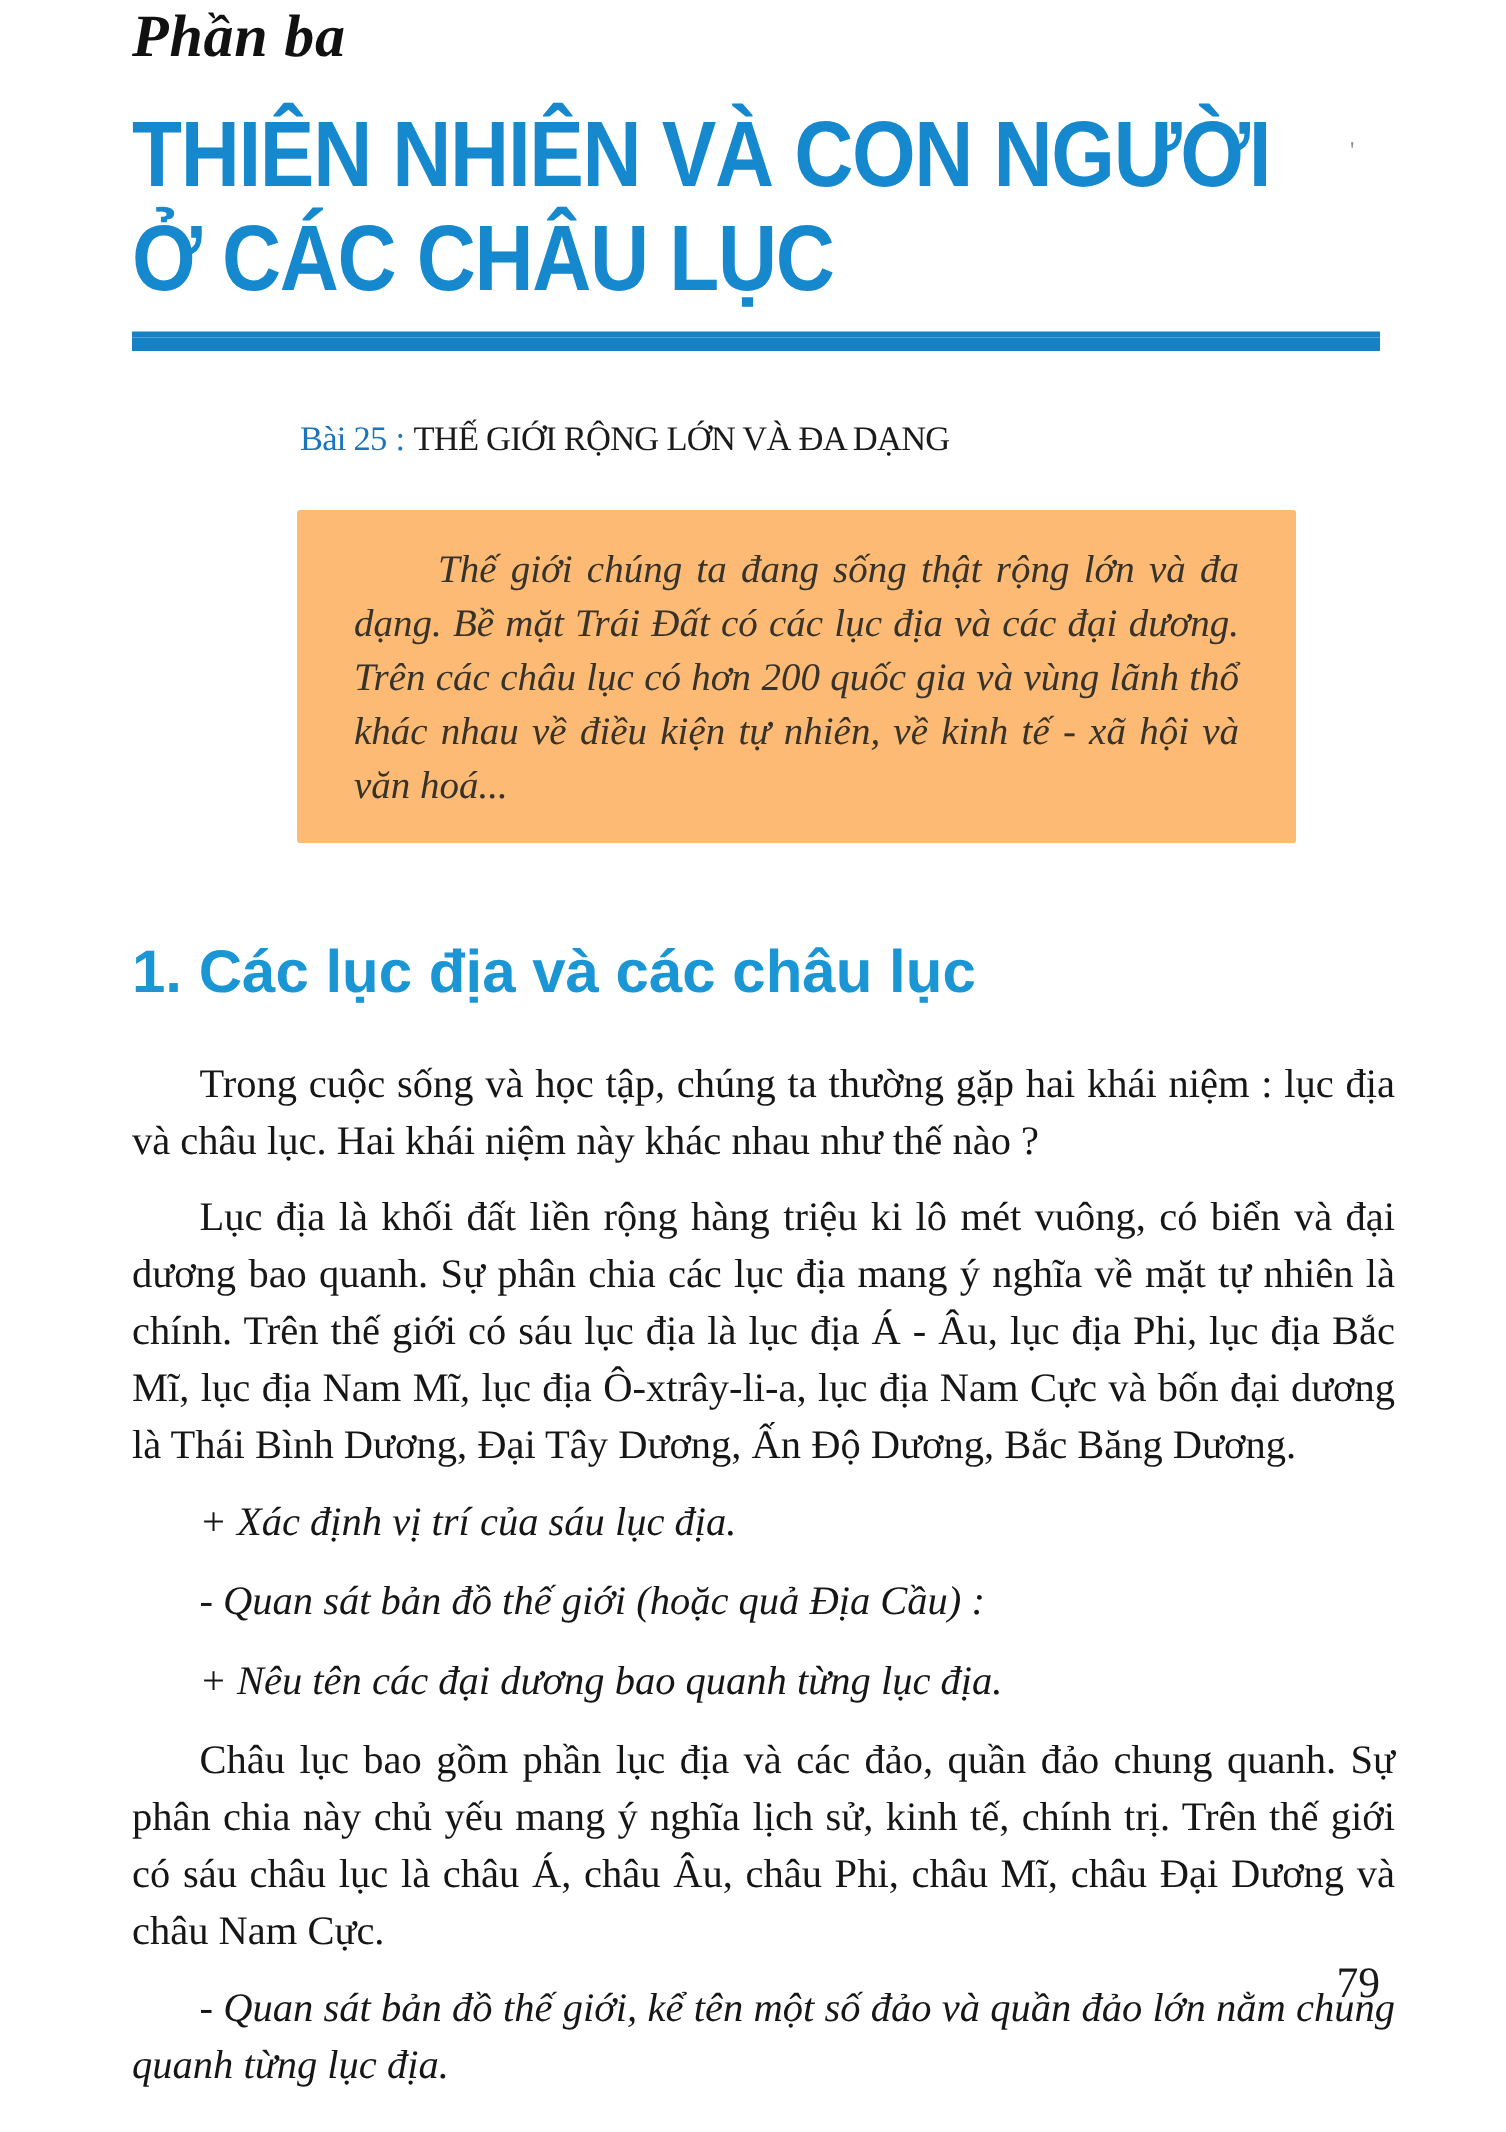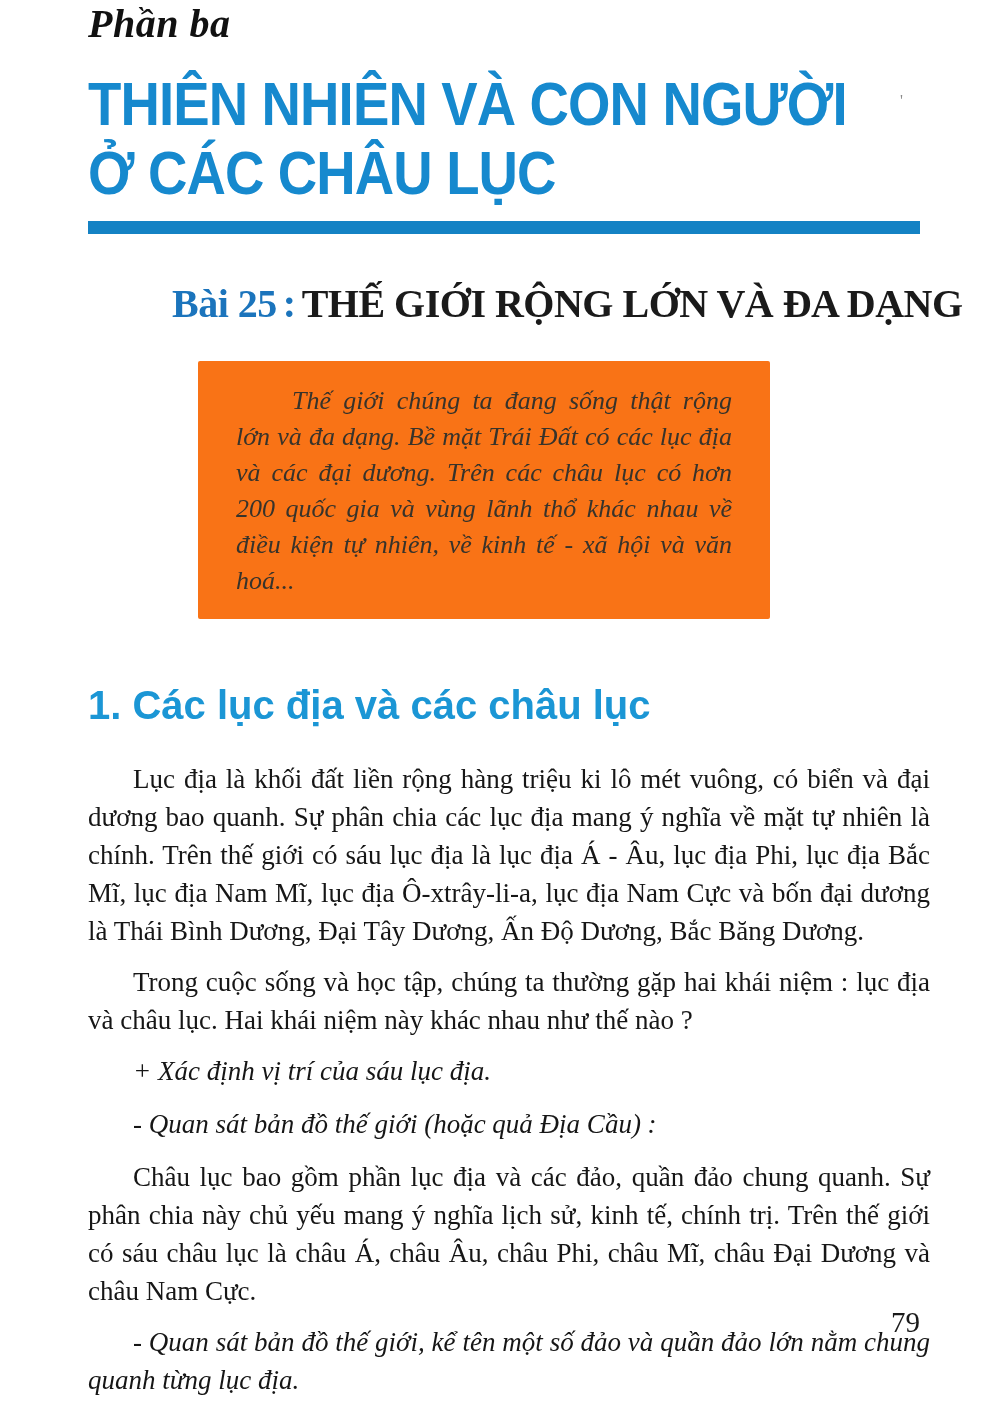--- a/index.html
+++ b/index.html
@@ -43,34 +43,34 @@
   }
   .double-rule {
     margin-top: 14px;
     width: 832px;
     height: 4px;
     border-top: 4px solid #1482C4;
     border-bottom: 9px solid #1482C4;
   }
   .lesson-title {
     margin-top: 46px;
-    margin-left: 84px;
-    font-size: 40px;
-    font-weight: bold;
+    margin-left: 112px;
+    font-size: 23px;
+    font-weight: normal;
     letter-spacing: -0.5px;
     white-space: nowrap;
   }
   .lesson-number { color: #1B74BC; }
   .lesson-sep { color: #1B74BC; padding: 0 6px; }
   .lesson-name { color: #1a1a1a; }
   .intro-box {
     margin-top: 34px;
     margin-left: 110px;
-    width: 572px;
-    background: #f97316;
+    width: 666px;
+    background: #fdba74;
     border-radius: 2px;
     padding: 22px 38px 20px 38px;
   }
   .intro-text {
     font-size: 26px;
     line-height: 36px;
     font-style: italic;
     text-align: justify;
     text-indent: 56px;
     color: #37332b;
@@ -119,23 +119,24 @@
 
   <h2 class="lesson-title"><span class="lesson-number">Bài 25</span><span class="lesson-sep">:</span><span class="lesson-name">THẾ GIỚI RỘNG LỚN VÀ ĐA DẠNG</span></h2>
 
   <div class="intro-box">
     <p class="intro-text">Thế giới chúng ta đang sống thật rộng lớn và đa dạng. Bề mặt Trái Đất có các lục địa và các đại dương. Trên các châu lục có hơn 200 quốc gia và vùng lãnh thổ khác nhau về điều kiện tự nhiên, về kinh tế - xã hội và văn hoá...</p>
   </div>
 
   <h3 class="section-heading">1. Các lục địa và các châu lục</h3>
 
   <div class="body-text">
+    <p class="para">Trong cuộc sống và học tập, chúng ta thường gặp hai khái niệm : lục địa và châu lục. Hai khái niệm này khác nhau như thế nào ?</p>
     <p class="para">Lục địa là khối đất liền rộng hàng triệu ki lô mét vuông, có biển và đại dương bao quanh. Sự phân chia các lục địa mang ý nghĩa về mặt tự nhiên là chính. Trên thế giới có sáu lục địa là lục địa Á - Âu, lục địa Phi, lục địa Bắc Mĩ, lục địa Nam Mĩ, lục địa Ô-xtrây-li-a, lục địa Nam Cực và bốn đại dương là Thái Bình Dương, Đại Tây Dương, Ấn Độ Dương, Bắc Băng Dương.</p>
-    <p class="para">Trong cuộc sống và học tập, chúng ta thường gặp hai khái niệm : lục địa và châu lục. Hai khái niệm này khác nhau như thế nào ?</p>
     <p class="para italic">+ Xác định vị trí của sáu lục địa.</p>
     <p class="para italic">- Quan sát bản đồ thế giới (hoặc quả Địa Cầu) :</p>
+    <p class="para italic">+ Nêu tên các đại dương bao quanh từng lục địa.</p>
     <p class="para">Châu lục bao gồm phần lục địa và các đảo, quần đảo chung quanh. Sự phân chia này chủ yếu mang ý nghĩa lịch sử, kinh tế, chính trị. Trên thế giới có sáu châu lục là châu Á, châu Âu, châu Phi, châu Mĩ, châu Đại Dương và châu Nam Cực.</p>
     <p class="para italic">- Quan sát bản đồ thế giới, kể tên một số đảo và quần đảo lớn nằm chung quanh từng lục địa.</p>
   </div>
 
   <div class="page-number">79</div>
 
 </div>
 
 </body></html>

